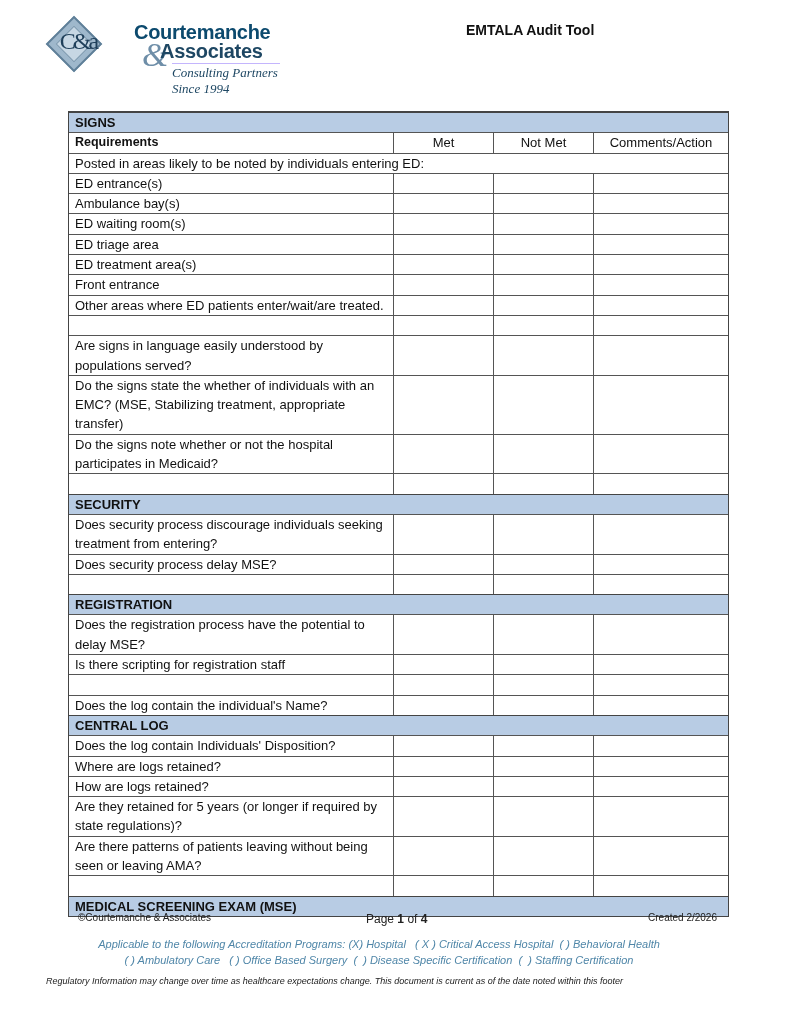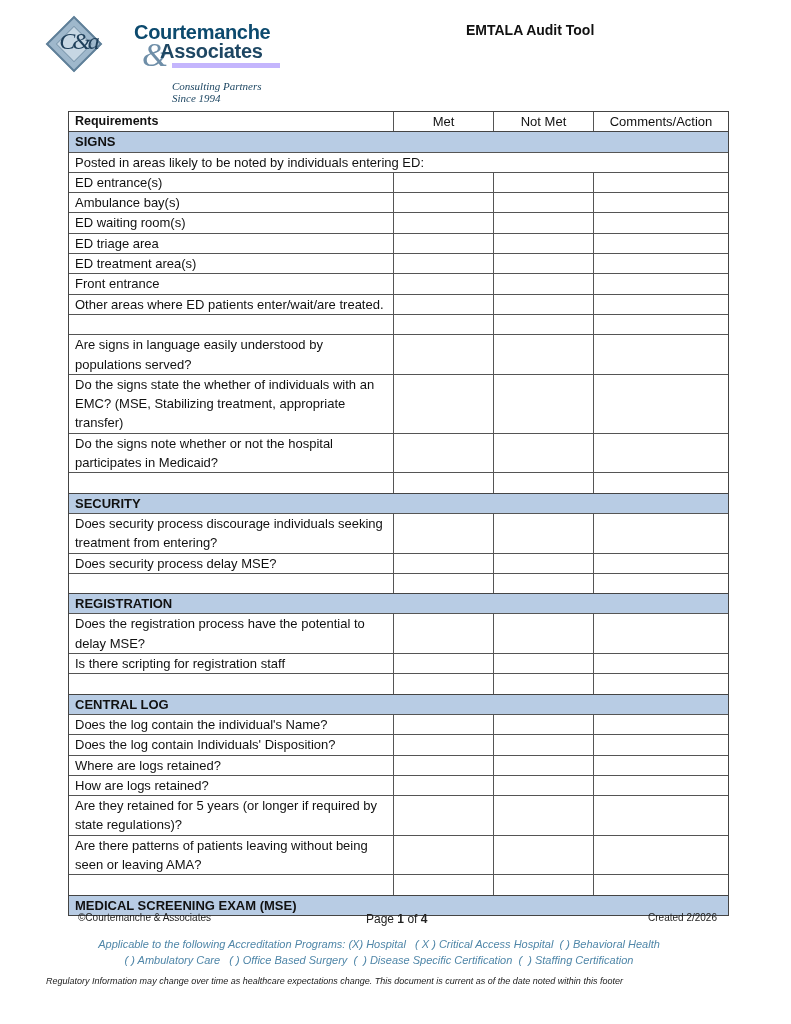--- a/index.html
+++ b/index.html
@@ -3,26 +3,26 @@
 <meta charset="utf-8">
 <style>
   html, body { margin:0; padding:0; background:#ffffff; }
   body { width:791px; height:1024px; position:relative; overflow:hidden;
          font-family:"Liberation Sans", sans-serif; color:#111; }
   .logo { position:absolute; left:50px; top:18px; width:230px; height:56px; }
   .logo-mark { position:absolute; left:4px; top:6px; width:40px; height:40px;
                transform:rotate(45deg); background:#9fb8cc; border:2px solid #5f7f98; box-sizing:border-box; }
   .logo-mark-inner { position:absolute; left:5px; top:5px; right:5px; bottom:5px; background:#c7d7e4; border:1px solid #7d99af; }
   .logo-monogram { position:absolute; left:8px; top:10px; width:40px; text-align:center;
-                   font-family:"Liberation Serif", serif; font-style:italic; font-size:24px; color:#1f3f5a; letter-spacing:-3px; }
+                   font-family:"Liberation Serif", serif; font-size:24px; color:#1f3f5a; letter-spacing:-3px; }
   .logo-name1 { position:absolute; left:84px; top:3px; font-size:20px; font-weight:bold; color:#0c4a6e; letter-spacing:-0.3px; }
   .logo-amp { position:absolute; left:92px; top:20px; font-family:"Liberation Serif", serif; font-style:italic; font-size:34px; color:#6e8ea8; line-height:34px; }
   .logo-name2 { position:absolute; left:110px; top:22px; font-size:20px; font-weight:bold; color:#1e4763; letter-spacing:-0.3px; }
-  .logo-tag { position:absolute; left:122px; top:45px; font-family:"Liberation Serif", serif; font-style:italic; font-size:11px; color:#1e4763;
-              border-top:5px solid #c4b5fd; padding-top:12px; }
+  .logo-tag { position:absolute; left:122px; top:45px; font-family:"Liberation Serif", serif; font-style:italic; font-size:13px; color:#1e4763;
+              border-top:1px solid #c4b5fd; padding-top:1px; }
   .doc-title { position:absolute; left:466px; top:22px; font-size:14px; font-weight:bold; color:#111; }
 
   .tbl { position:absolute; left:68px; top:111px; width:661px; border:1.5px solid #444; box-sizing:border-box; }
   .row { display:flex; border-top:1px solid #555; box-sizing:border-box; font-size:13px; line-height:19.3px; }
   .row:first-child { border-top:none; }
   .c1 { width:325px; padding:0 6px; box-sizing:border-box; border-right:1px solid #555; }
   .c2 { width:100px; border-right:1px solid #555; box-sizing:border-box; text-align:center; }
   .c3 { width:100px; border-right:1px solid #555; box-sizing:border-box; text-align:center; }
   .c4 { flex:1; box-sizing:border-box; text-align:center; }
   .row.hdr .c1 { font-weight:bold; font-size:12.5px; }
@@ -47,27 +47,27 @@
   <div class="logo-monogram">C&amp;a</div>
   <div class="logo-name1">Courtemanche</div>
   <div class="logo-amp">&amp;</div>
   <div class="logo-name2">Associates</div>
   <div class="logo-tag">Consulting Partners Since 1994</div>
 </div>
 
 <div class="doc-title">EMTALA Audit Tool</div>
 
 <div class="tbl" id="audit-table">
-  <div class="row hdr">
+  <div class="row section">SIGNS</div>
+<div class="row hdr">
     <div class="c1">Requirements</div>
     <div class="c2">Met</div>
     <div class="c3">Not Met</div>
     <div class="c4">Comments/Action</div>
   </div>
-<div class="row section">SIGNS</div>
     <div class="row sub">Posted in areas likely to be noted by individuals entering ED:</div>
     <div class="row">
       <div class="c1">ED entrance(s)</div>
       <div class="c2"></div>
       <div class="c3"></div>
       <div class="c4"></div>
     </div>
     <div class="row">
       <div class="c1">Ambulance bay(s)</div>
       <div class="c2"></div>
@@ -165,27 +165,27 @@
       <div class="c2"></div>
       <div class="c3"></div>
       <div class="c4"></div>
     </div>
     <div class="row blank">
       <div class="c1"></div>
       <div class="c2"></div>
       <div class="c3"></div>
       <div class="c4"></div>
     </div>
+    <div class="row">
+      <div class="c1">Does the log contain the individual's Name?</div>
+      <div class="c2"></div>
+      <div class="c3"></div>
+      <div class="c4"></div>
+    </div>
     <div class="row section">CENTRAL LOG</div>
-    <div class="row">
-      <div class="c1">Does the log contain the individual's Name?</div>
-      <div class="c2"></div>
-      <div class="c3"></div>
-      <div class="c4"></div>
-    </div>
     <div class="row">
       <div class="c1">Does the log contain Individuals' Disposition?</div>
       <div class="c2"></div>
       <div class="c3"></div>
       <div class="c4"></div>
     </div>
     <div class="row">
       <div class="c1">Where are logs retained?</div>
       <div class="c2"></div>
       <div class="c3"></div>

